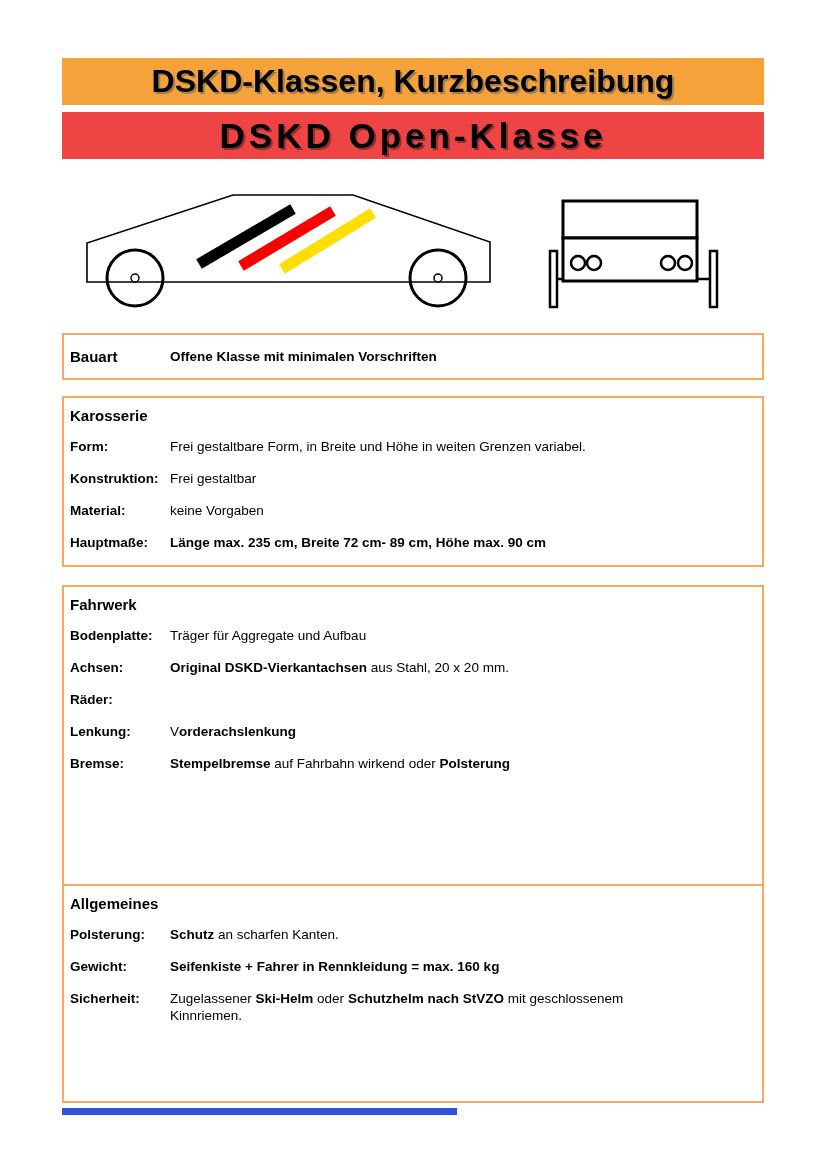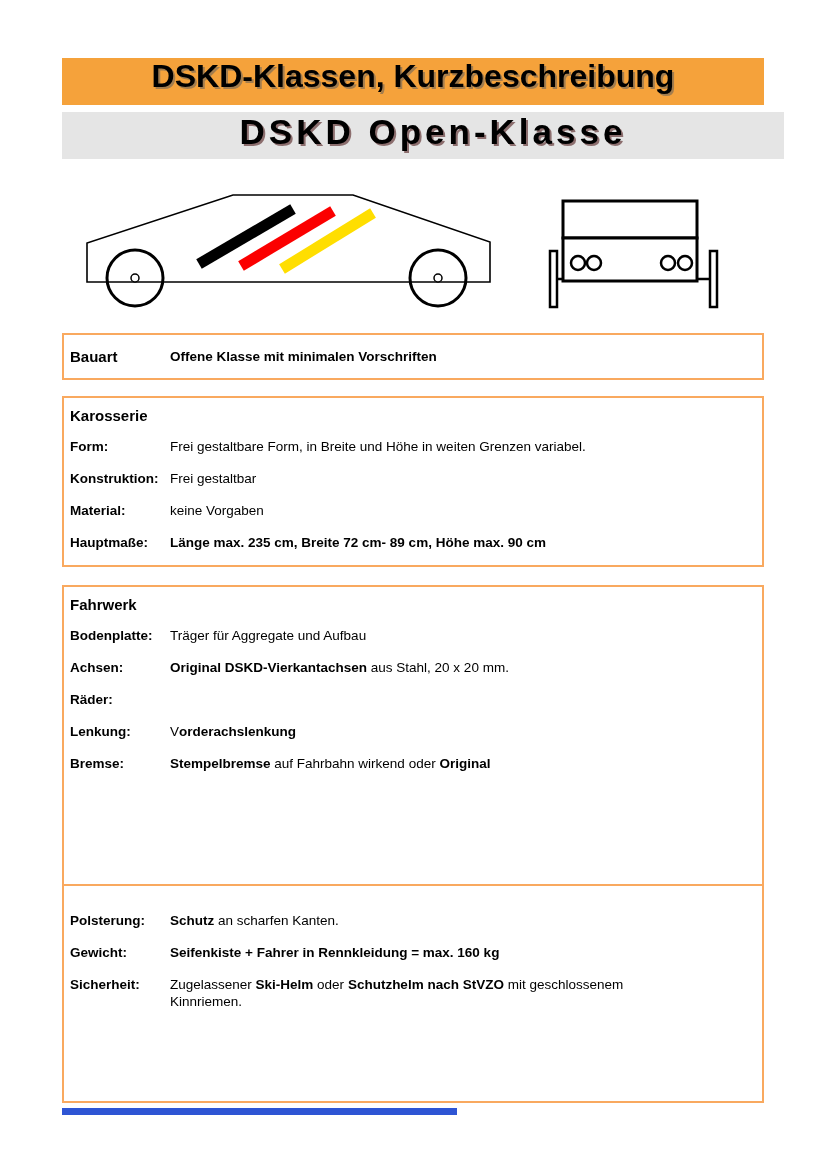--- a/index.html
+++ b/index.html
@@ -2,21 +2,21 @@
 <html><head>
 <meta charset="utf-8">
 <style>
   html,body { margin:0; padding:0; }
   body {
     width:826px; height:1169px; position:relative; background:#ffffff;
     font-family:"Liberation Sans", "DejaVu Sans", sans-serif; color:#000;
   }
   .banner {
     position:absolute; left:62px; width:702px;
-    display:flex; align-items:flex-start; justify-content:center;
+    display:flex; align-items:center; justify-content:center;
     font-weight:bold;
   }
   #banner-main { top:58px; height:47px; font-size:32px; text-shadow:2px 2px 0 rgba(95,95,95,0.55); }
   #banner-class { top:112px; height:47px; font-size:35px; letter-spacing:4px; text-shadow:2px 2px 0 rgba(80,30,30,0.6); }
   .drawing { position:absolute; }
   #side-view { left:78px; top:188px; }
   #rear-view { left:543px; top:191px; }
   .box {
     position:absolute; left:62px; width:702px; box-sizing:border-box;
     background:#fff; padding:11px 6px;
@@ -34,21 +34,21 @@
   .row-value b { font-weight:bold; }
   #footer-bar { position:absolute; left:62px; top:1108px; width:395px; height:7px; }
 </style>
 </head>
 <body>
 
 <div class="banner" id="banner-main" style="background: rgb(245, 162, 59);">
   <span>DSKD-Klassen, Kurzbeschreibung</span>
 </div>
 
-<div class="banner" id="banner-class" style="background: #e5e5e5; padding-left: 20px;">
+<div class="banner" id="banner-class" style="background: #ef4444;">
   <span>DSKD Open-Klasse</span>
 </div>
 
 <div class="drawing" id="side-view">
   <svg width="420" height="124" viewBox="78 188 420 124" xmlns="http://www.w3.org/2000/svg">
     <polygon points="87,282 87,243 233,195 353,195 490,242 490,282" fill="#ffffff" stroke="#000000" stroke-width="1.6"></polygon>
     <line x1="199" y1="264" x2="293" y2="209" stroke-width="11" stroke="#000000"></line>
     <line x1="241" y1="266" x2="333" y2="211" stroke-width="11" stroke="#FB0000"></line>
     <line x1="282" y1="269" x2="373" y2="213" stroke-width="11" stroke="#FFDE00"></line>
     <circle cx="135" cy="278" r="28" fill="none" stroke="#000" stroke-width="3"></circle>
@@ -111,24 +111,25 @@
       </div>
       <div class="row">
         <span class="row-label">Räder:</span>
       </div>
       <div class="row">
         <span class="row-label">Lenkung:</span>
         <div class="row-value"><span>V</span><b>orderachslenkung</b></div>
       </div>
       <div class="row">
         <span class="row-label">Bremse:</span>
-        <div class="row-value"><b>Stempelbremse</b><span> auf Fahrbahn wirkend oder </span><b>Original</b></div>
+        <div class="row-value"><b>Stempelbremse</b><span> auf Fahrbahn wirkend oder </span><b>Polsterung</b></div>
       </div>
     </div>
     <div class="box" id="sec-allgemeines" style="border: 2px solid rgb(249, 169, 95);">
+      <div class="box-title">Allgemeines</div>
       <div class="row">
         <span class="row-label">Polsterung:</span>
         <div class="row-value"><b>Schutz</b><span> an scharfen Kanten.</span></div>
       </div>
       <div class="row">
         <span class="row-label">Gewicht:</span>
         <div class="row-value"><b>Seifenkiste + Fahrer in Rennkleidung = max. 160 kg</b></div>
       </div>
       <div class="row">
         <span class="row-label">Sicherheit:</span>

